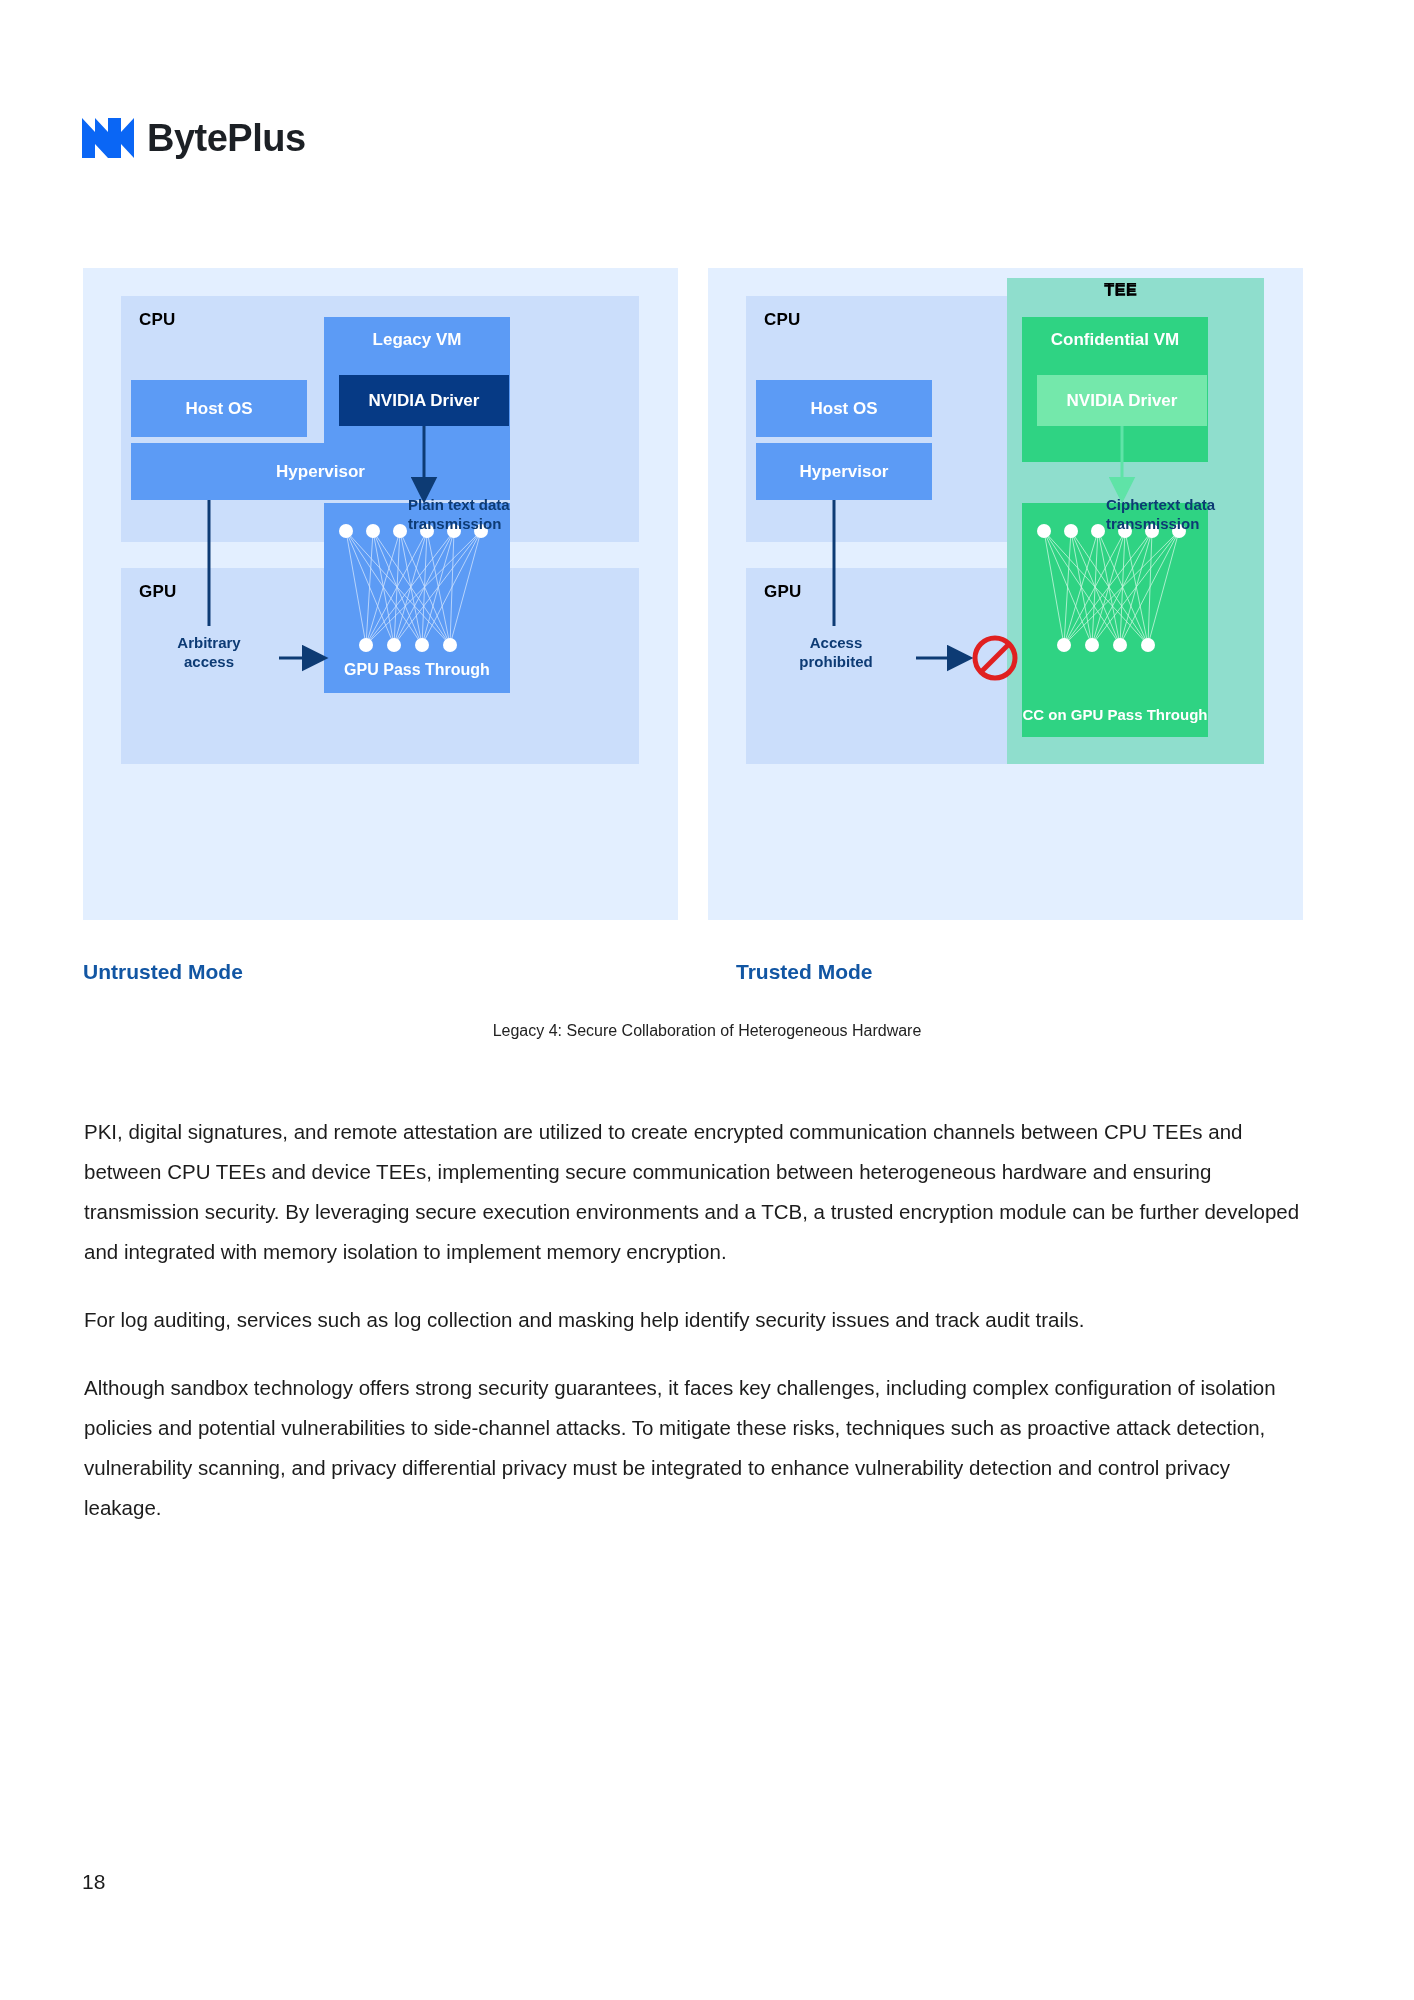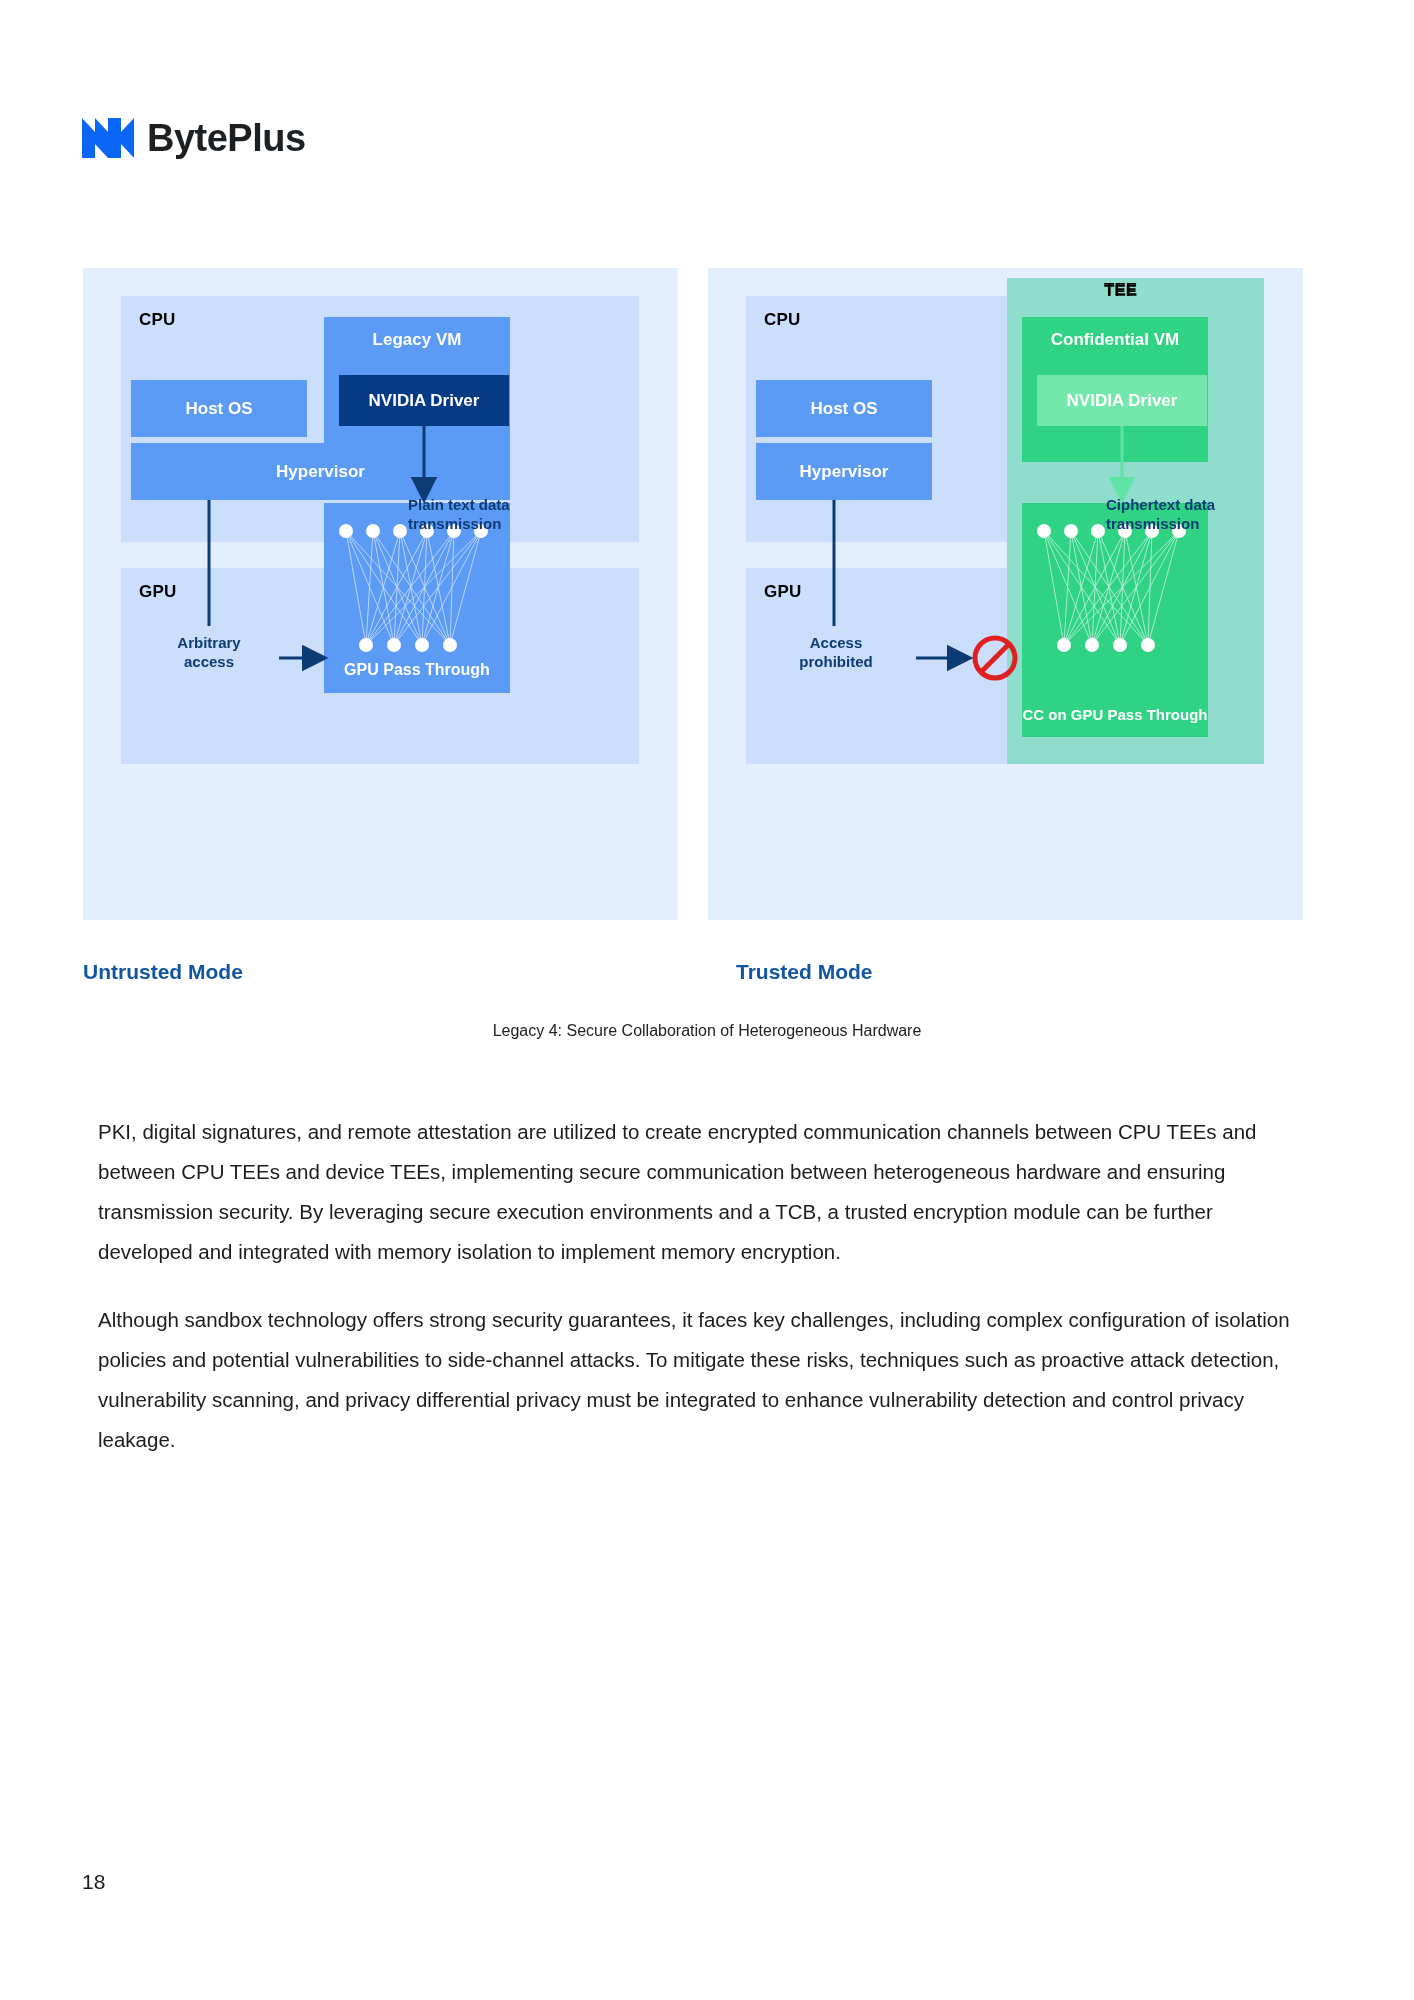--- a/index.html
+++ b/index.html
@@ -172,21 +172,21 @@
   
   .body-copy {
     position: absolute;
     left: 82px;
     top: 1112px;
     width: 1226px;
     font-size: 20.5px;
     line-height: 40px;
     color: #1c1c1c;
   }
-  .body-copy p { margin: 0 0 28px 16px; }
+  .body-copy p { margin: 0 0 28px 2px; }
   .body-copy p:last-child { margin-bottom: 0; }
 
   .page-number {
     position: absolute;
     left: 82px;
     top: 1870px;
     font-size: 21px;
     color: #1c1c1c;
   }
 </style>
@@ -390,16 +390,17 @@
   </div>
 
   <div class="mode-caption left">Untrusted Mode</div>
   <div class="mode-caption right">Trusted Mode</div>
 
   <div class="fig-caption">Legacy 4: Secure Collaboration of Heterogeneous Hardware</div>
 </div>
 
 <div class="body-copy">
   <p>PKI, digital signatures, and remote attestation are utilized to create encrypted communication channels between CPU TEEs and between CPU TEEs and device TEEs, implementing secure communication between heterogeneous hardware and ensuring transmission security. By leveraging secure execution environments and a TCB, a trusted encryption module can be further developed and integrated with memory isolation to implement memory encryption.</p>
+  <p>For log auditing, services such as log collection and masking help identify security issues and track audit trails.</p>
   <p>Although sandbox technology offers strong security guarantees, it faces key challenges, including complex configuration of isolation policies and potential vulnerabilities to side-channel attacks. To mitigate these risks, techniques such as proactive attack detection, vulnerability scanning, and privacy differential privacy must be integrated to enhance vulnerability detection and control privacy leakage.</p>
 </div>
 
 <div class="page-number">18</div>
 
 </body></html>

